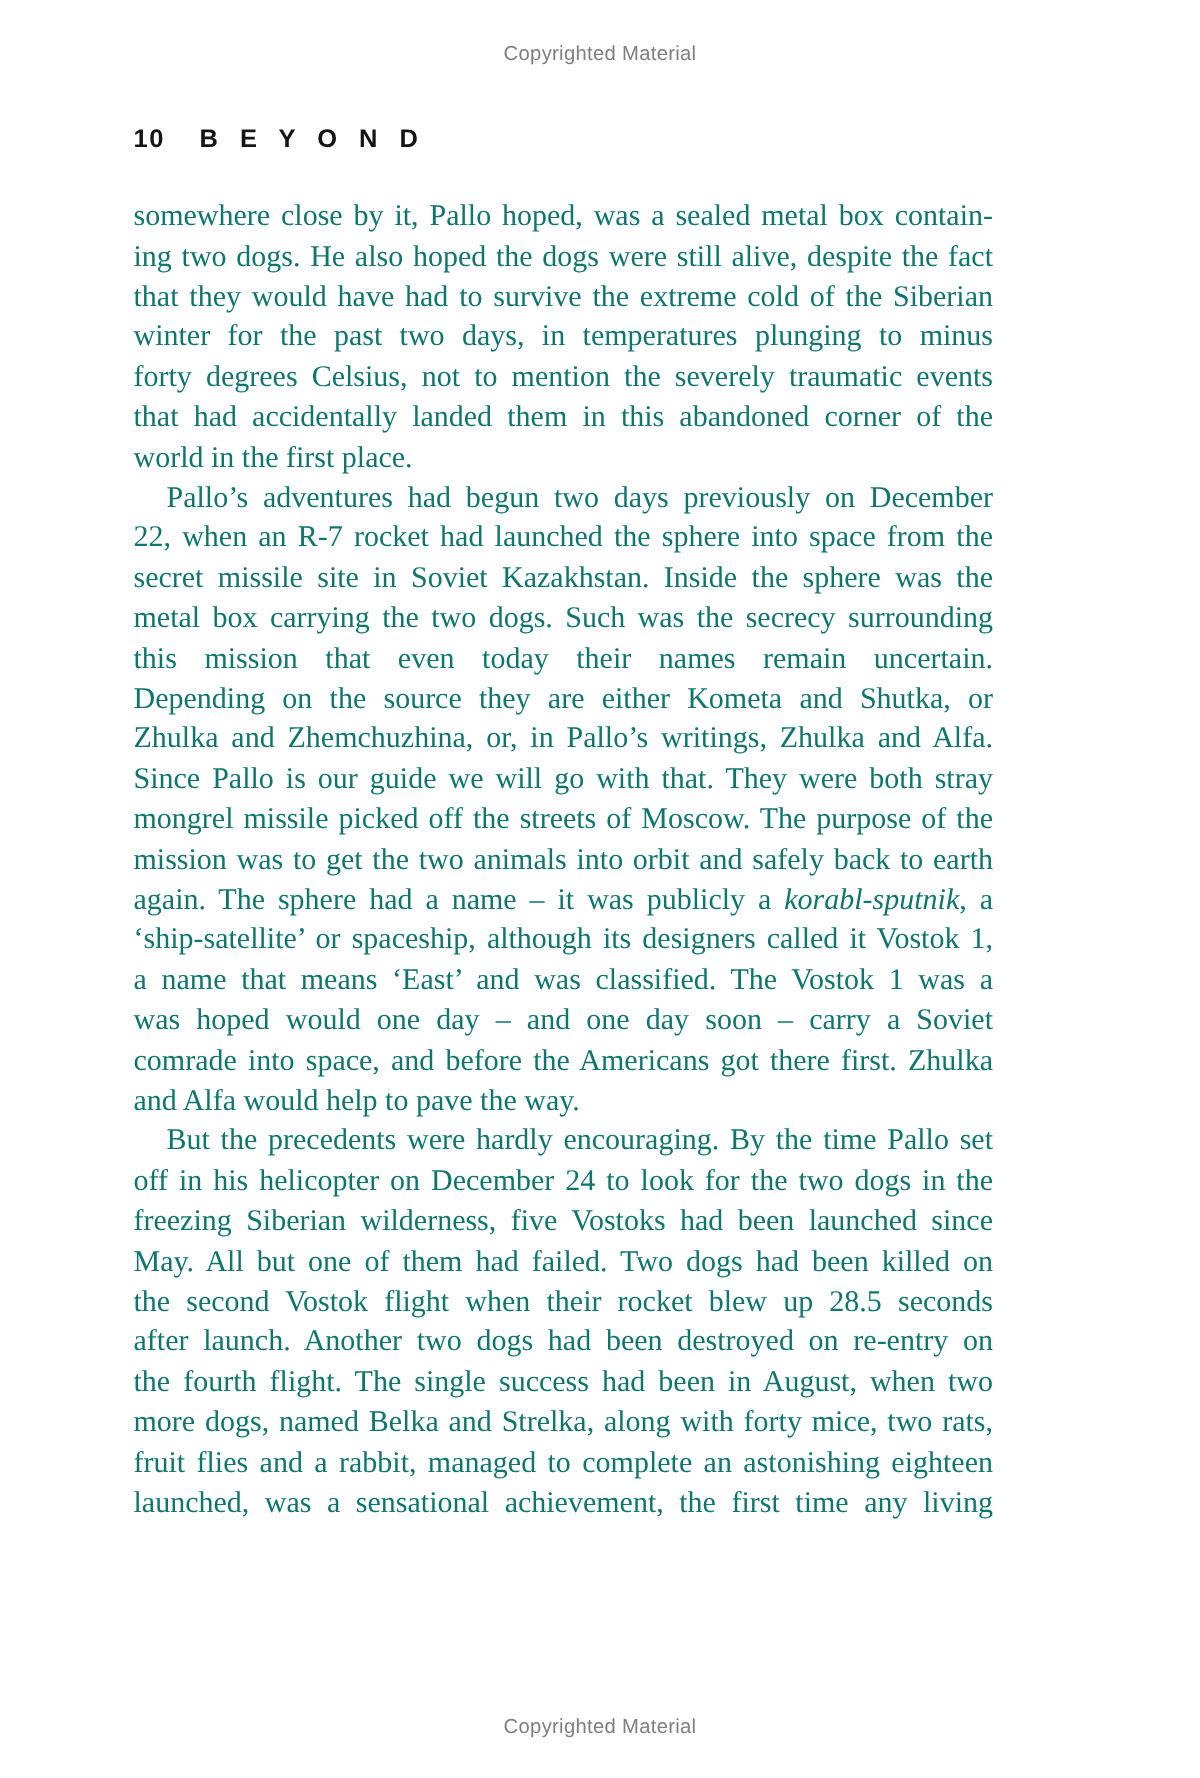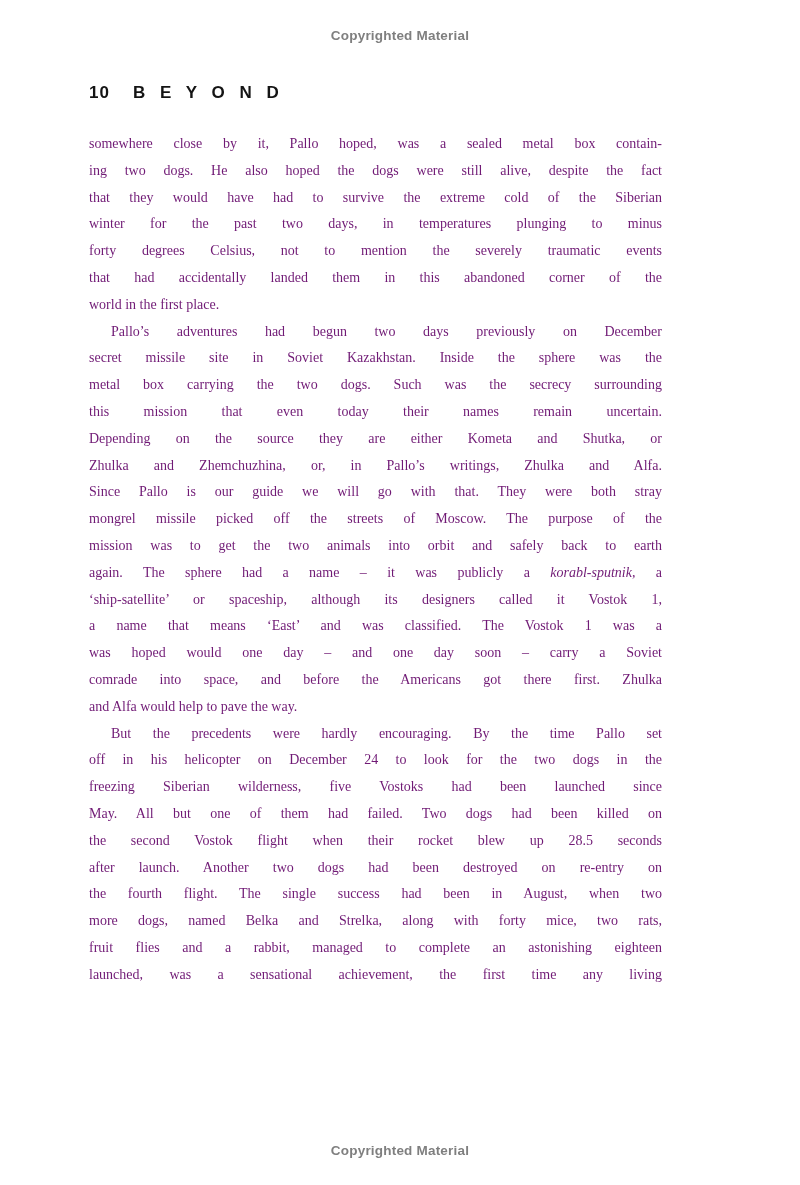--- a/index.html
+++ b/index.html
@@ -13,21 +13,21 @@
     height: 1185px;
     background: #ffffff;
     overflow: hidden;
   }
   .copyright {
     position: absolute;
     left: 0;
     right: 0;
     text-align: center;
     font-family: "Liberation Sans", sans-serif;
-    font-weight: bold;
+    font-weight: normal;
     font-size: 13.5px;
     letter-spacing: 0.2px;
     color: #7f7f7f;
   }
   .copyright.top { top: 28px; }
   .copyright.bottom { top: 1143px; }
   .running-head {
     position: absolute;
     left: 89px;
     top: 83px;
@@ -43,23 +43,23 @@
   }
   .running-head .title {
     letter-spacing: 5px;
   }
   .text-block {
     position: absolute;
     left: 89px;
     top: 131px;
     width: 573px;
     font-family: "Liberation Serif", serif;
-    font-size: 14px;
+    font-size: 20px;
     line-height: 26.8px;
-    color: #701a75;
+    color: #0f766e;
   }
   .line {
     text-align: justify;
     text-align-last: justify;
     white-space: nowrap;
     height: 26.8px;
   }
   .line.no-just {
     text-align: center;
     text-align-last: left;
@@ -87,20 +87,21 @@
         <div class="line"><span>somewhere close by it, Pallo hoped, was a sealed metal box contain-</span></div>
         <div class="line"><span>ing two dogs. He also hoped the dogs were still alive, despite the fact</span></div>
         <div class="line"><span>that they would have had to survive the extreme cold of the Siberian</span></div>
         <div class="line"><span>winter for the past two days, in temperatures plunging to minus</span></div>
         <div class="line"><span>forty degrees Celsius, not to mention the severely traumatic events</span></div>
         <div class="line"><span>that had accidentally landed them in this abandoned corner of the</span></div>
         <div class="line no-just"><span>world in the first place.</span></div>
       </div>
       <div class="paragraph">
         <div class="line indent"><span>Pallo’s adventures had begun two days previously on December</span></div>
+        <div class="line"><span>22, when an R-7 rocket had launched the sphere into space from the</span></div>
         <div class="line"><span>secret missile site in Soviet Kazakhstan. Inside the sphere was the</span></div>
         <div class="line"><span>metal box carrying the two dogs. Such was the secrecy surrounding</span></div>
         <div class="line"><span>this mission that even today their names remain uncertain.</span></div>
         <div class="line"><span>Depending on the source they are either Kometa and Shutka, or</span></div>
         <div class="line"><span>Zhulka and Zhemchuzhina, or, in Pallo’s writings, Zhulka and Alfa.</span></div>
         <div class="line"><span>Since Pallo is our guide we will go with that. They were both stray</span></div>
         <div class="line"><span>mongrel missile picked off the streets of Moscow. The purpose of the</span></div>
         <div class="line"><span>mission was to get the two animals into orbit and safely back to earth</span></div>
         <div class="line"><span>again. The sphere had a name – it was publicly a </span><span class="italic">korabl-sputnik</span><span>, a</span></div>
         <div class="line"><span>‘ship-satellite’ or spaceship, although its designers called it Vostok 1,</span></div>

